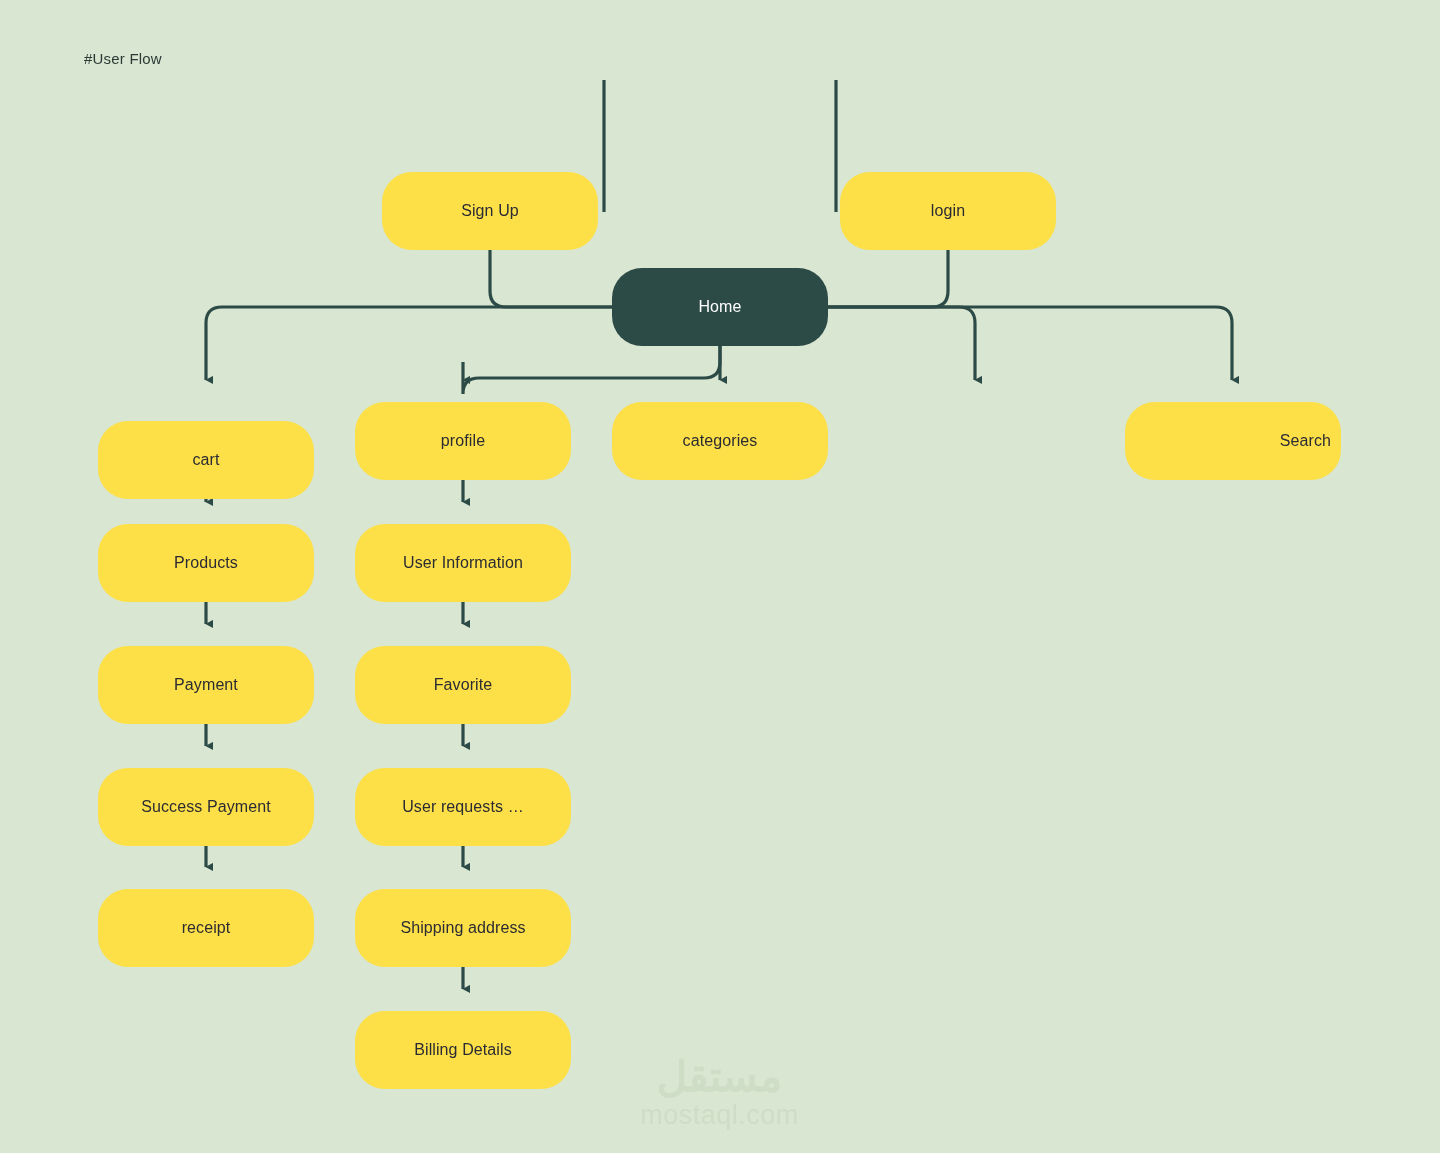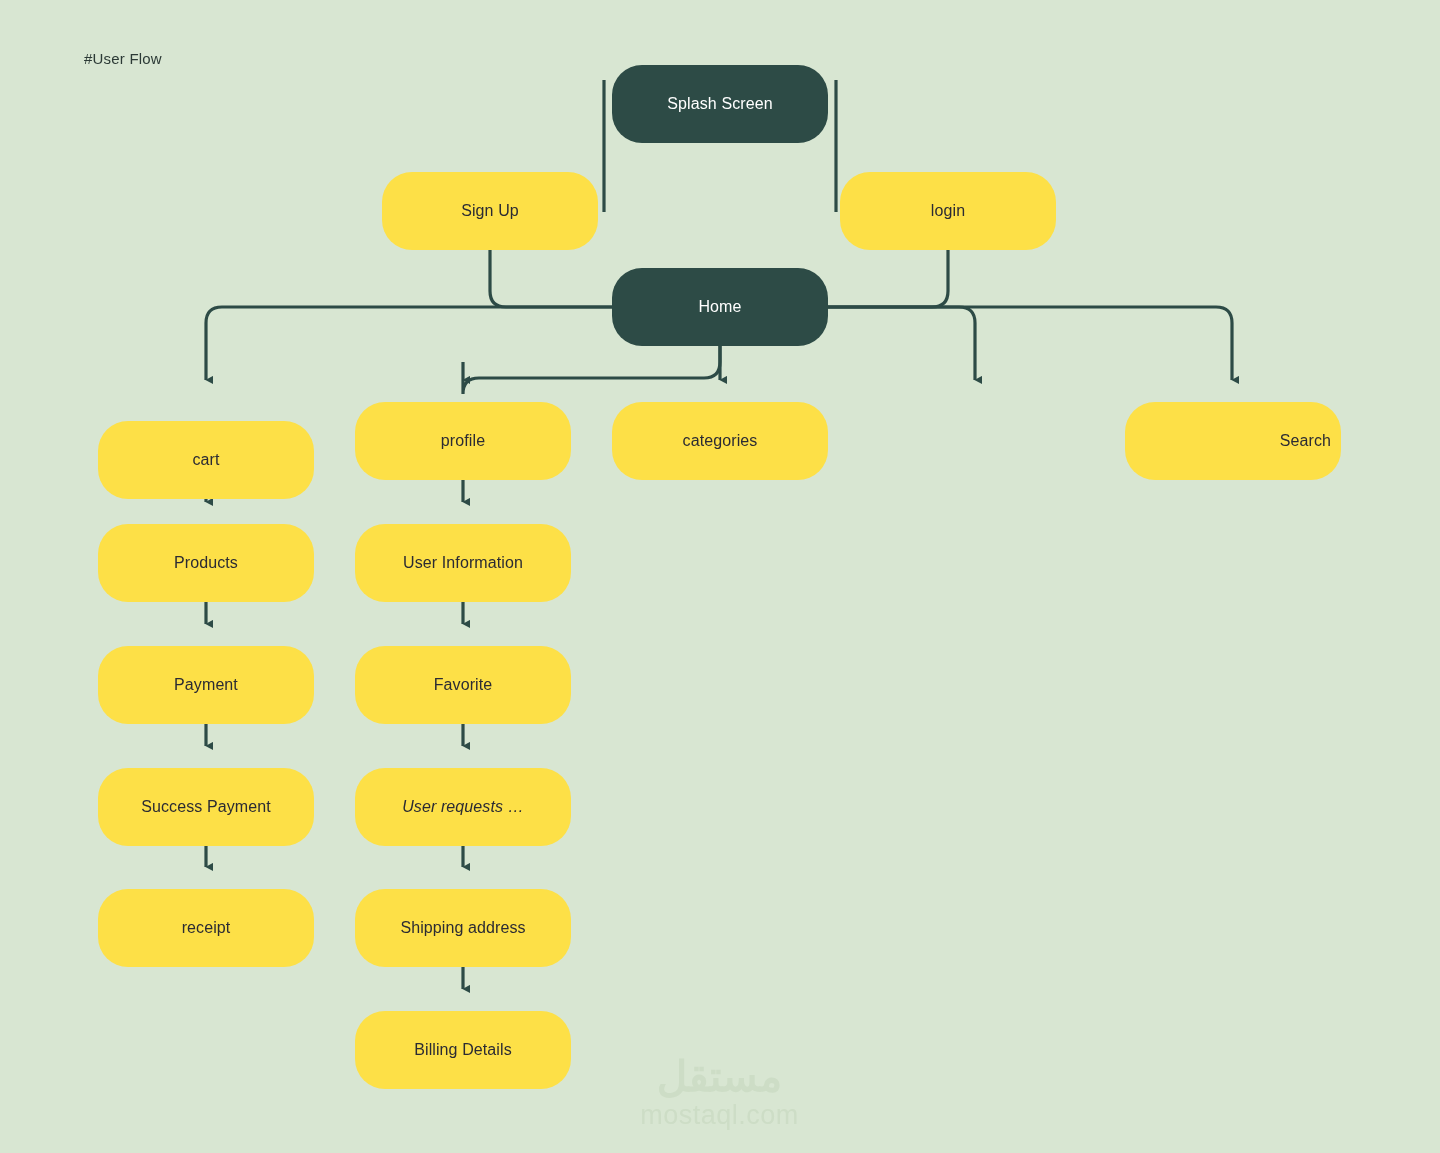--- a/index.html
+++ b/index.html
@@ -122,23 +122,20 @@
       <path d="M206,846 L206,867" marker-end="url(#arrowhead)"></path>
 
       <path d="M463,480 L463,502" marker-end="url(#arrowhead)"></path>
       <path d="M463,602 L463,624" marker-end="url(#arrowhead)"></path>
       <path d="M463,724 L463,746" marker-end="url(#arrowhead)"></path>
       <path d="M463,846 L463,867" marker-end="url(#arrowhead)"></path>
       <path d="M463,967 L463,989" marker-end="url(#arrowhead)"></path>
     </g>
   </svg>
 
-  <div class="node dark" style="left:612px;  top:65px;   width:216px; height:78px;">
-    <span>Splash Screen</span>
-  </div>
 
   <div class="node light" style="left:382px;  top:172px;  width:216px; height:78px;">
     <span>Sign Up</span>
   </div>
 
   <div class="node light" style="left:840px;  top:172px;  width:216px; height:78px;">
     <span>login</span>
   </div>
 
   <div class="node dark" style="left:612px;  top:268px;  width:216px; height:78px;">
@@ -179,21 +176,21 @@
   </div>
 
   <div class="node light" style="left:355px;  top:524px;  width:216px; height:78px;">
     <span>User Information</span>
   </div>
 
   <div class="node light" style="left:355px;  top:646px;  width:216px; height:78px;">
     <span>Favorite</span>
   </div>
 
-  <div class="node light" style="left:355px;  top:768px;  width:216px; height:78px;font-style:italic;">
+  <div class="node light" style="left:355px;  top:768px;  width:216px; height:78px;">
     <span>User requests …</span>
   </div>
 
   <div class="node light" style="left:355px;  top:889px;  width:216px; height:78px;">
     <span>Shipping address</span>
   </div>
 
   <div class="node light" style="left:355px;  top:1011px; width:216px; height:78px;">
     <span>Billing Details</span>
   </div>

